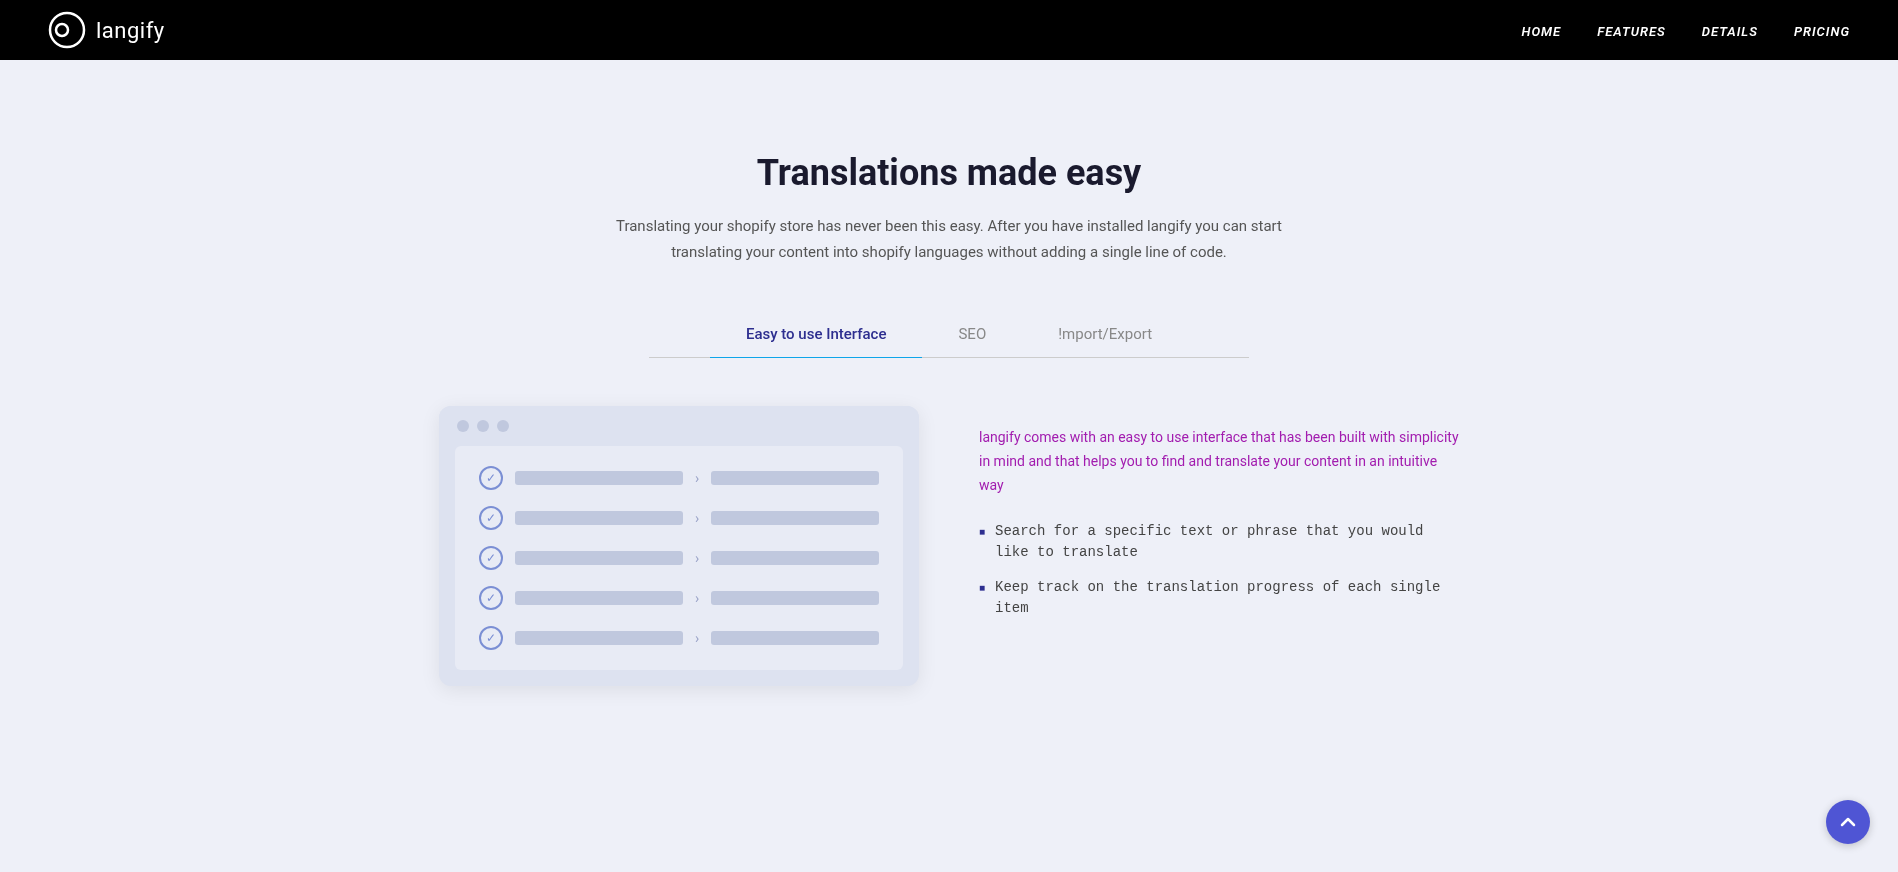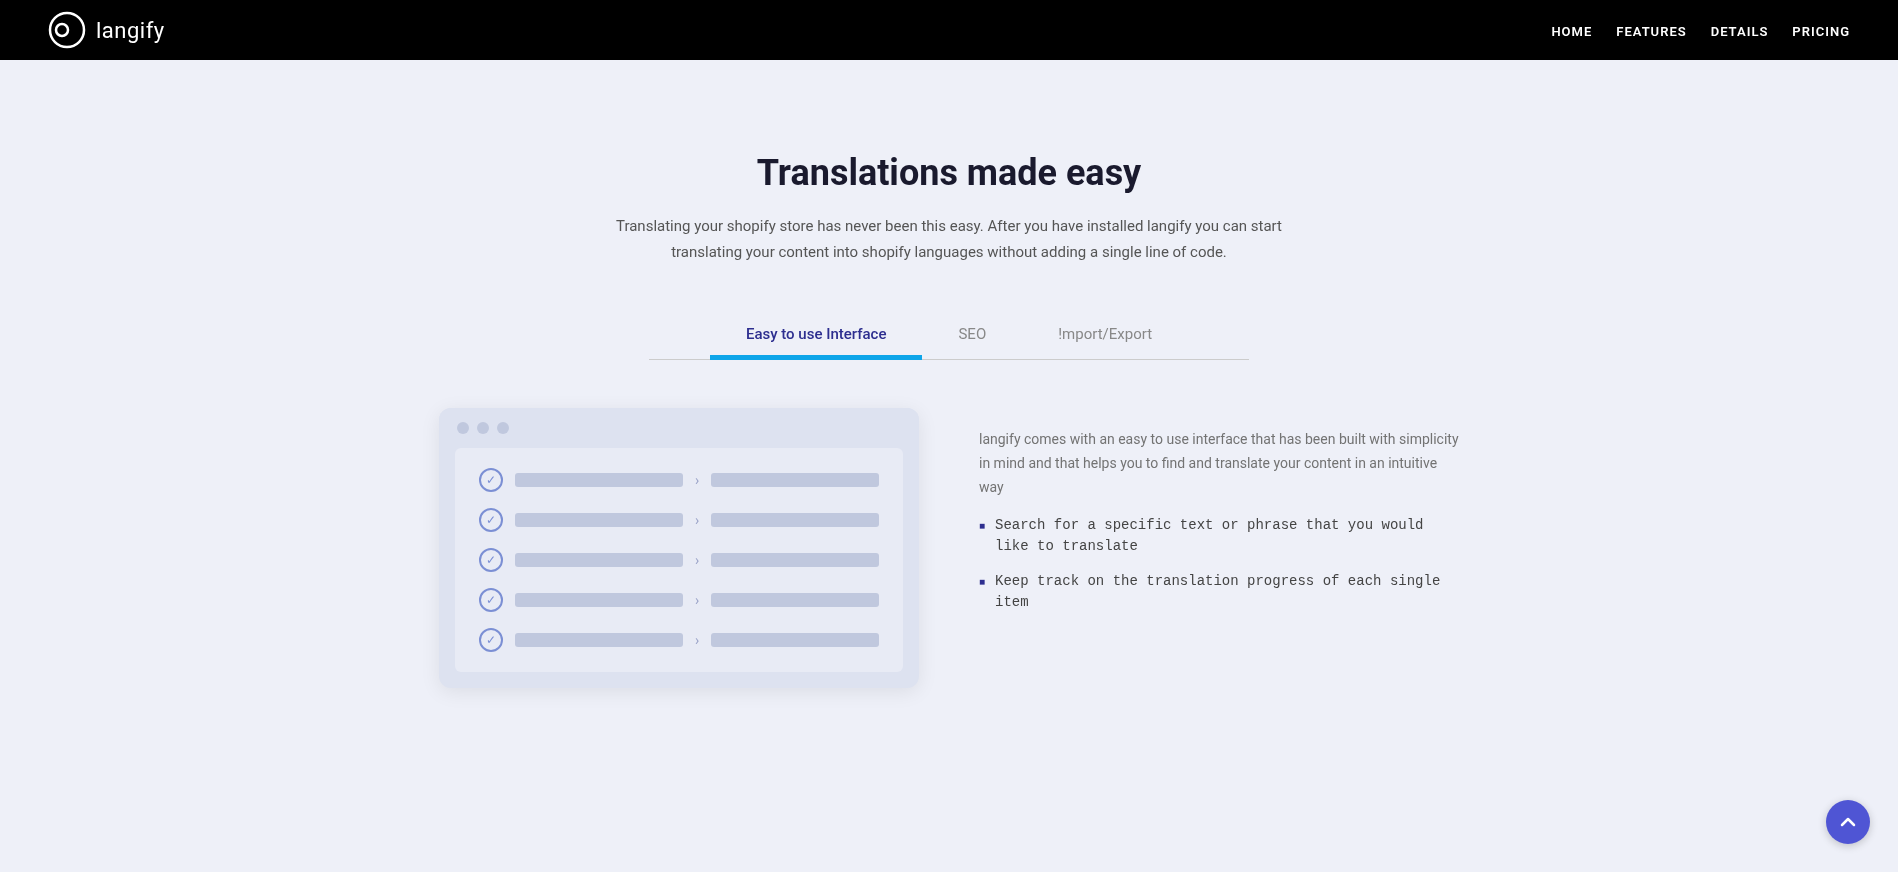--- a/index.html
+++ b/index.html
@@ -31,22 +31,23 @@
 
     .navbar-brand-text {
       color: white;
       font-size: 22px;
       font-weight: 400;
       letter-spacing: 0.5px;
     }
 
     .navbar-nav {
       display: flex;
-      gap: 24px;
+      gap: 36px;
       list-style: none;
+      font-style: italic;
     }
 
     .navbar-nav a {
       color: white;
       text-decoration: none;
       font-size: 13px;
       font-weight: 600;
       letter-spacing: 1px;
       text-transform: uppercase;
     }
@@ -96,21 +97,21 @@
       font-size: 15px;
       color: #888;
       border-bottom: 3px solid transparent;
       margin-bottom: -1px;
       white-space: nowrap;
       transition: color 0.2s;
     }
 
     .tab-item.active {
       color: #2d2e8f;
-      border-bottom: 5px solid #0ea5e9;
+      border-bottom: 1px solid #0ea5e9;
       font-weight: 500;
     }
 
     
     .feature-section {
       display: flex;
       align-items: flex-start;
       justify-content: center;
       gap: 60px;
       max-width: 1100px;
@@ -205,23 +206,23 @@
     .feature-heading {
       font-size: 26px;
       font-weight: 700;
       color: #1a1a2e;
       line-height: 1.35;
       margin-bottom: 20px;
     }
 
     .feature-description {
       font-size: 14px;
-      color: #737373;
+      color: #a21caf;
       line-height: 1.7;
-      margin-bottom: 16px;
+      margin-bottom: 24px;
     }
 
     .feature-list {
       list-style: none;
       display: flex;
       flex-direction: column;
       gap: 14px;
       font-family: Liberation Mono, monospace;
     }
 

